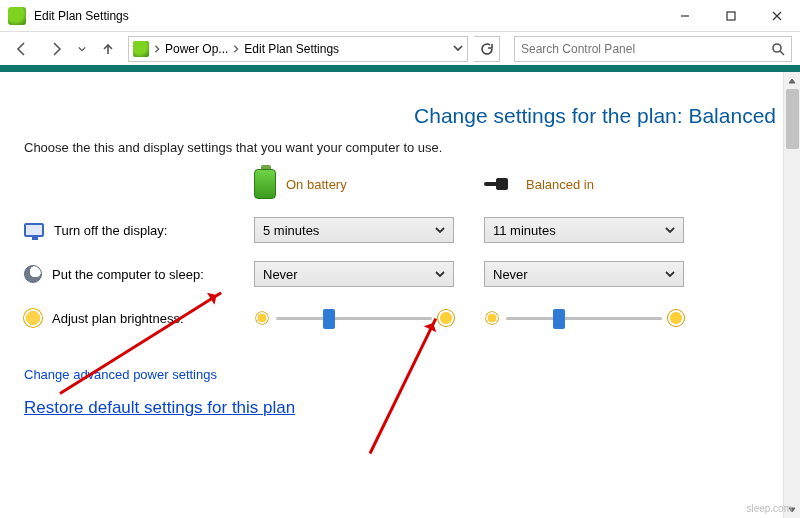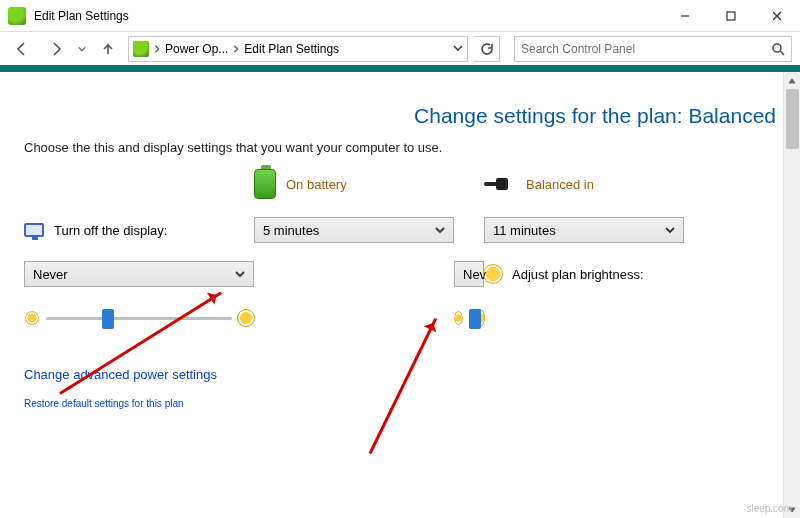--- a/index.html
+++ b/index.html
@@ -61,21 +61,21 @@
   .icon-moon { width: 18px; height: 18px; border-radius: 50%; background: radial-gradient(circle at 65% 35%, #fff 0 38%, #6f7b8a 40% 100%); border:1px solid #5a6876; }
   .icon-sun { width: 18px; height: 18px; border-radius:50%; background: radial-gradient(circle,#ffd24a 0 55%,transparent 56%); box-shadow:0 0 0 1px #e0a800; position:relative; }
   .dropdown { height: 26px; border: 1px solid #adadad; background: linear-gradient(#f0f0f0,#e5e5e5); display: flex; align-items: center; padding: 0 8px; font-size: 13px; color: #000; justify-content: space-between; }
   .dropdown svg { width: 10px; height: 10px; stroke:#333; stroke-width:1.8; fill:none; }
   .slider { height: 26px; display: flex; align-items: center; gap: 6px; }
   .slider .track { flex: 1; height: 3px; background: #c0c0c0; position: relative; border-radius:2px; }
   .slider .thumb { position:absolute; top:-8px; width:12px; height:20px; background:#2e7bd6; border-radius:2px; }
   .sunicon { width:16px; height:16px; border-radius:50%; background: radial-gradient(circle,#ffcf3a 0 50%, transparent 55%); box-shadow:0 0 0 1px #d19a00; }
   .sunicon.small { transform: scale(0.75); }
   .link { color: #0645cc; font-size: 13px; margin-top: 36px; display: block; }
-  .link2 { color: #0645cc; font-size: 10px; margin-top: 16px; display: block; }
+  .link2 { color: #0645cc; font-size: 17px; margin-top: 16px; display: block; text-decoration: underline; }
   .scrollbar { position:absolute; right:0; top:72px; width:17px; height:calc(518px - 72px); background:#f0f0f0; border-left:1px solid #e3e3e3; }
   .scrollbar .sbtn { height:17px; display:flex; align-items:center; justify-content:center; }
   .scrollbar .sbtn svg { width:8px; height:8px; stroke:#666; fill:#666; }
   .scrollbar .sthumb { position:absolute; top:17px; left:2px; width:13px; height:60px; background:#c2c2c2; border-radius:2px; }
   .arrow { position:absolute; width:180px; height:3px; background:#d40000; transform-origin: left center; }
   .arrow::after { content:""; position:absolute; right:-2px; top:-6px; border:7px solid transparent; border-left-color:#d40000; }
   .watermark { position:absolute; right:8px; bottom:4px; font-size:10px; color:#bdbdbd; }
 </style>
 </head>
 <body>
@@ -180,20 +180,24 @@
         </svg>
     </div>
     <div></div>
     <div class="dropdown">
       <span>11 minutes</span>
       <svg viewBox="0 0 10 10">
           <path d="M1 3 L5 7 L9 3"></path>
         </svg>
     </div>
 
+    <div class="rowlabel">
+      <div class="icon-moon"></div>
+      <span>Put the computer to sleep:</span>
+    </div>
     <div class="dropdown">
       <span>Never</span>
       <svg viewBox="0 0 10 10">
           <path d="M1 3 L5 7 L9 3"></path>
         </svg>
     </div>
     <div></div>
     <div class="dropdown">
       <span>Never</span>
       <svg viewBox="0 0 10 10">

